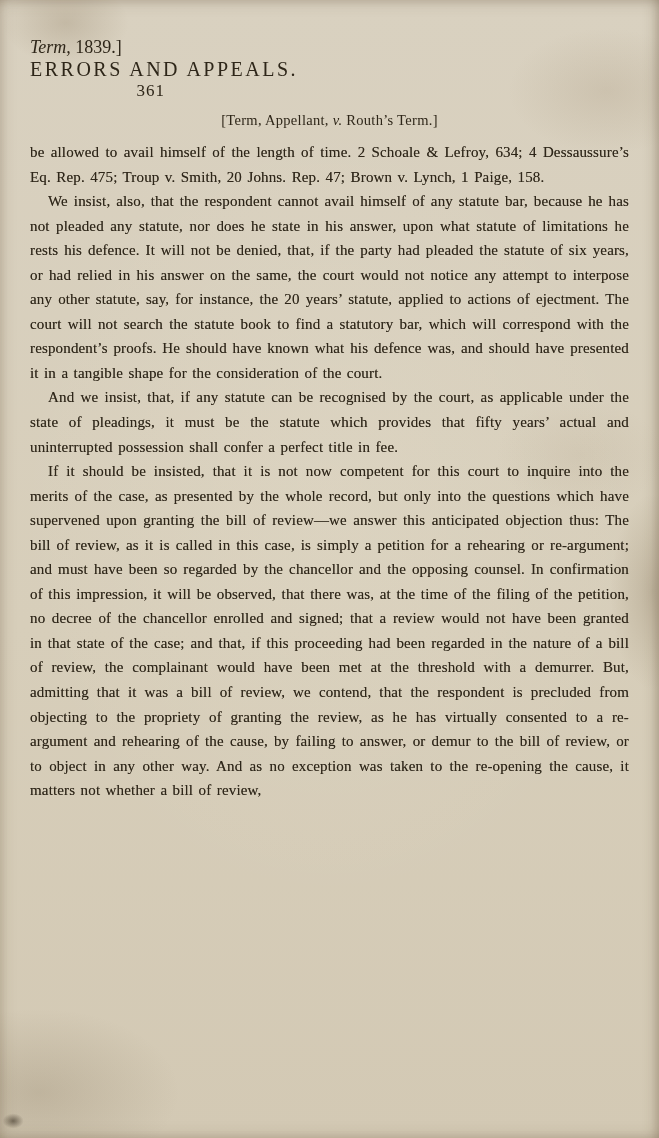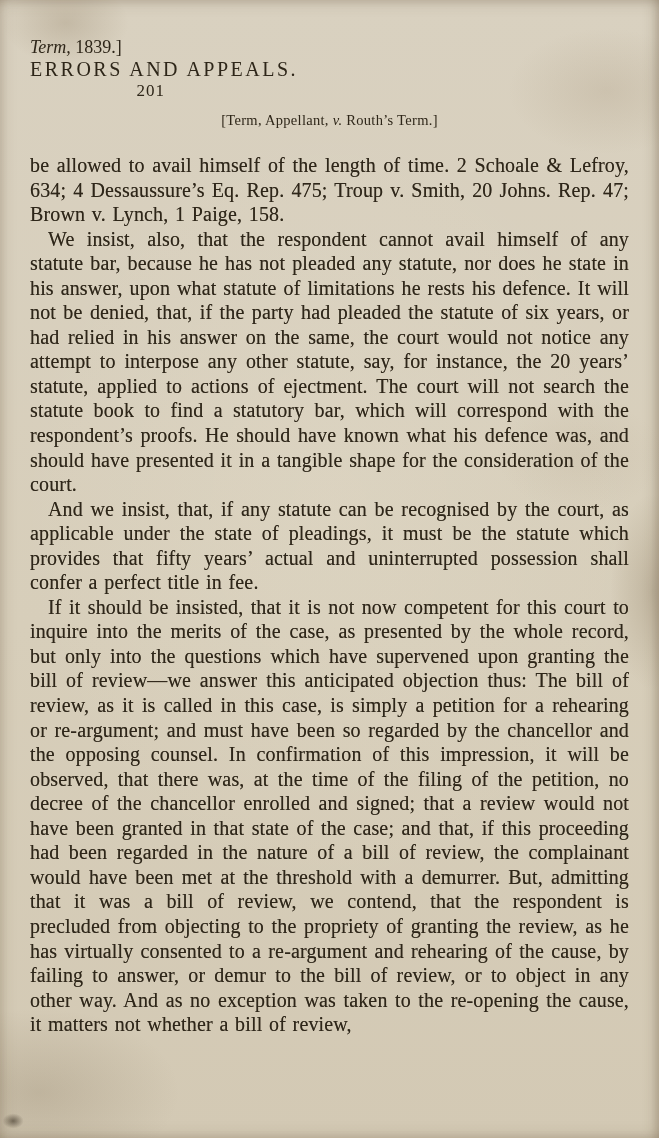--- a/index.html
+++ b/index.html
@@ -59,22 +59,22 @@
     letter-spacing: 1px;
   }
   .caption {
     margin-top: 10px;
     text-align: center;
     font-size: 14.5px;
     letter-spacing: 0.3px;
   }
   .caption .it { font-style: italic; }
   .body-text {
-    margin-top: 24px;
-    font-size: 20px;
+    margin-top: 11px;
+    font-size: 15px;
     line-height: 24.55px;
     text-align: justify;
     letter-spacing: 0.15px;
     word-spacing: 1.5px;
     text-shadow: 0 0 0.5px rgba(46,38,25,0.55);
   }
   .body-text p {
     margin: 0;
     text-indent: 18px;
   }
@@ -85,21 +85,21 @@
 </head>
 <body>
 
 <div class="page">
 
   <div class="header">
     <div class="left">
       <span class="it">Term,</span><span> 1839.]</span>
     </div>
     <div class="center">ERRORS AND APPEALS.</div>
-    <div class="right">201</div>
+    <div class="right">361</div>
   </div>
 
   <div class="caption">
     <span>[Term, Appellant, </span><span class="it">v.</span><span> Routh’s Term.]</span>
   </div>
 
   <div class="body-text">
     <p class="cont">be allowed to avail himself of the length of time.  2 Schoale &amp; Lefroy, 634; 4 Dessaussure’s Eq. Rep. 475; Troup v. Smith, 20 Johns. Rep. 47; Brown v. Lynch, 1 Paige, 158.</p>
     <p>We insist, also, that the respondent cannot avail himself of any statute bar, because he has not pleaded any statute, nor does he state in his answer, upon what statute of limitations he rests his defence.  It will not be denied, that, if the party had pleaded the statute of six years, or had relied in his answer on the same, the court would not notice any attempt to interpose any other statute, say, for instance, the 20 years’ statute, applied to actions of ejectment.  The court will not search the statute book to find a statutory bar, which will correspond with the respondent’s proofs.  He should have known what his defence was, and should have presented it in a tangible shape for the consideration of the court.</p>
     <p>And we insist, that, if any statute can be recognised by the court, as applicable under the state of pleadings, it must be the statute which provides that fifty years’ actual and uninterrupted possession shall confer a perfect title in fee.</p>

